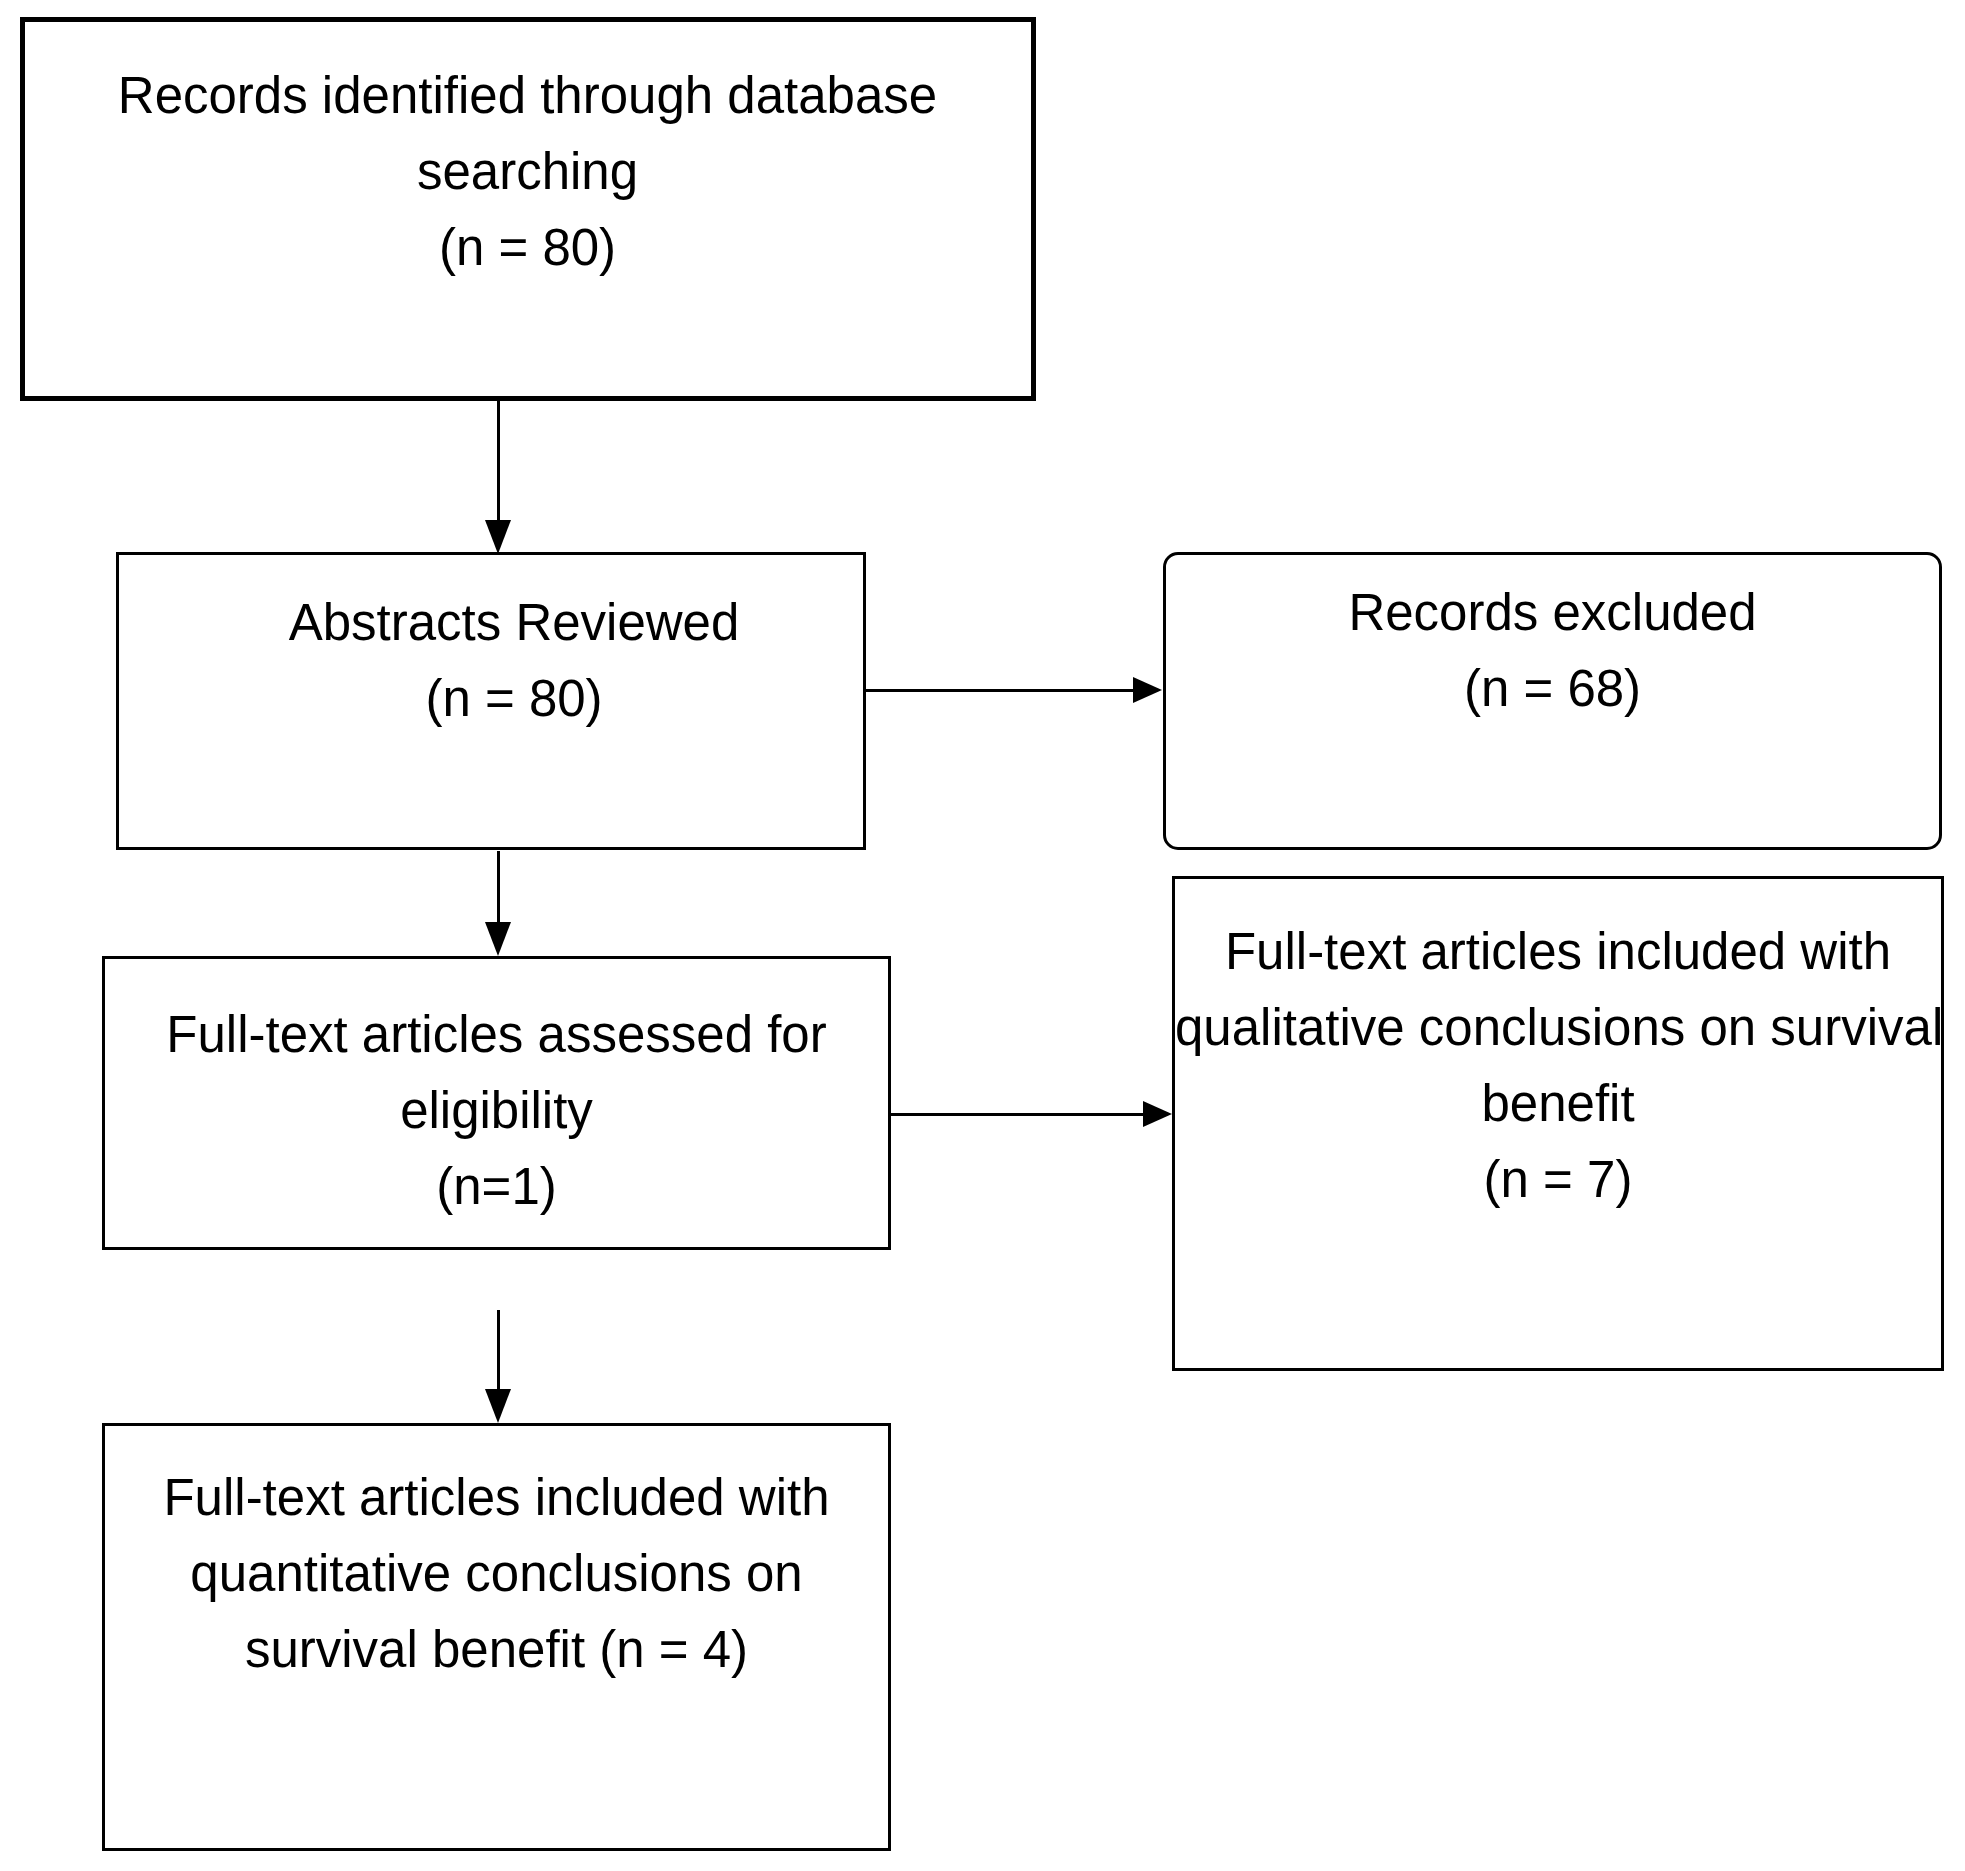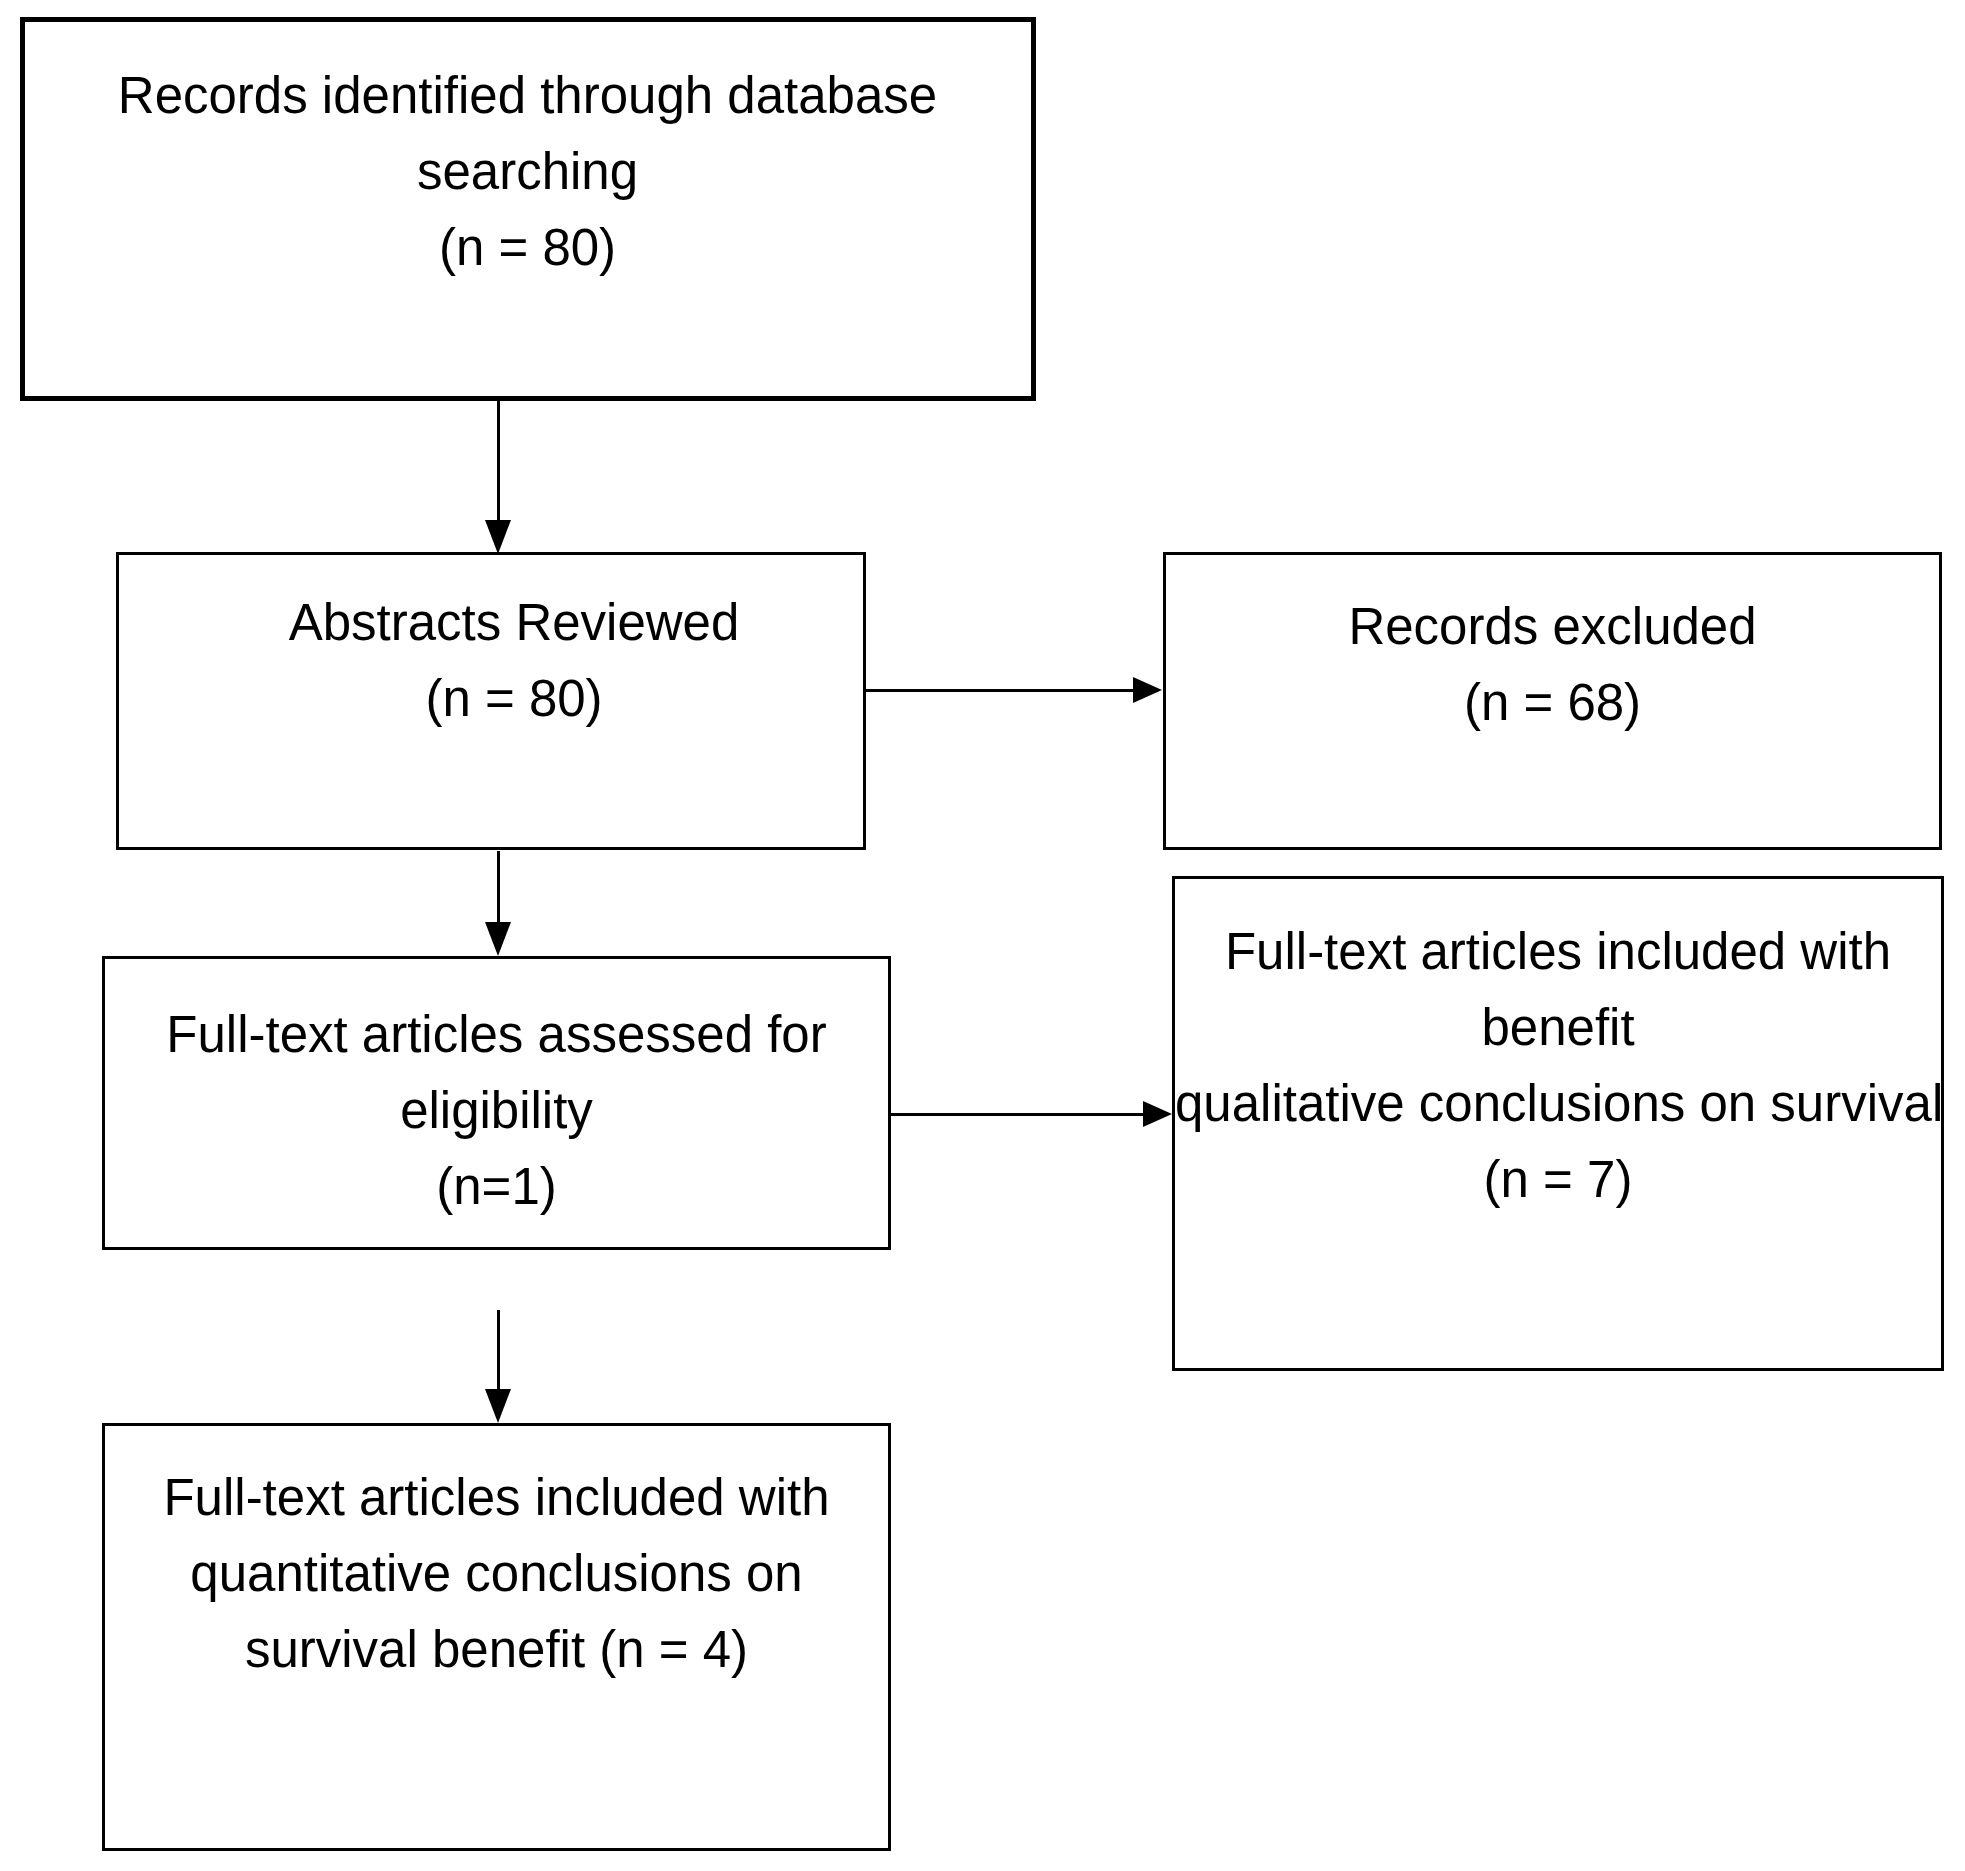--- a/index.html
+++ b/index.html
@@ -68,21 +68,21 @@
   <div class="node" style="left:116px; top:552px; width:750px; height:298px; padding-top:30px;padding-left:46px;">
     <span class="nline">Abstracts Reviewed</span>
     <span class="nline">(n = 80)</span>
   </div>
 
   <div>
     <div class="aline" style="left:866px; top:689px; width:270px; height:3.3px;"></div>
     <div class="ahead right" style="left:1133px; top:677px;"></div>
   </div>
 
-  <div class="node" style="left:1163px; top:552px; width:779px; height:298px; padding-top:34px;">
+  <div class="node" style="left:1163px; top:552px; width:779px; height:298px; padding-top:20px;border-radius:15px;">
     <span class="nline">Records excluded</span>
     <span class="nline">(n = 68)</span>
   </div>
 
   <div>
     <div class="aline" style="left:497px; top:851px; width:3.3px; height:73px;"></div>
     <div class="ahead down" style="left:485px; top:922px;"></div>
   </div>
 
   <div class="node" style="left:102px; top:956px; width:789px; height:294px; padding-top:38px;">
@@ -91,22 +91,22 @@
     <span class="nline">(n=1)</span>
   </div>
 
   <div>
     <div class="aline" style="left:890px; top:1113px; width:256px; height:3.3px;"></div>
     <div class="ahead right" style="left:1143px; top:1101px;"></div>
   </div>
 
   <div class="node" style="left:1172px; top:876px; width:772px; height:495px; padding-top:35px;">
     <span class="nline">Full-text articles included with</span>
+    <span class="nline">qualitative conclusions on survival</span>
     <span class="nline">benefit</span>
-    <span class="nline">qualitative conclusions on survival</span>
     <span class="nline">(n = 7)</span>
   </div>
 
   <div>
     <div class="aline" style="left:497px; top:1310px; width:3.3px; height:81px;"></div>
     <div class="ahead down" style="left:485px; top:1389px;"></div>
   </div>
 
   <div class="node" style="left:102px; top:1423px; width:789px; height:428px; padding-top:34px;">
     <span class="nline">Full-text articles included with</span>

